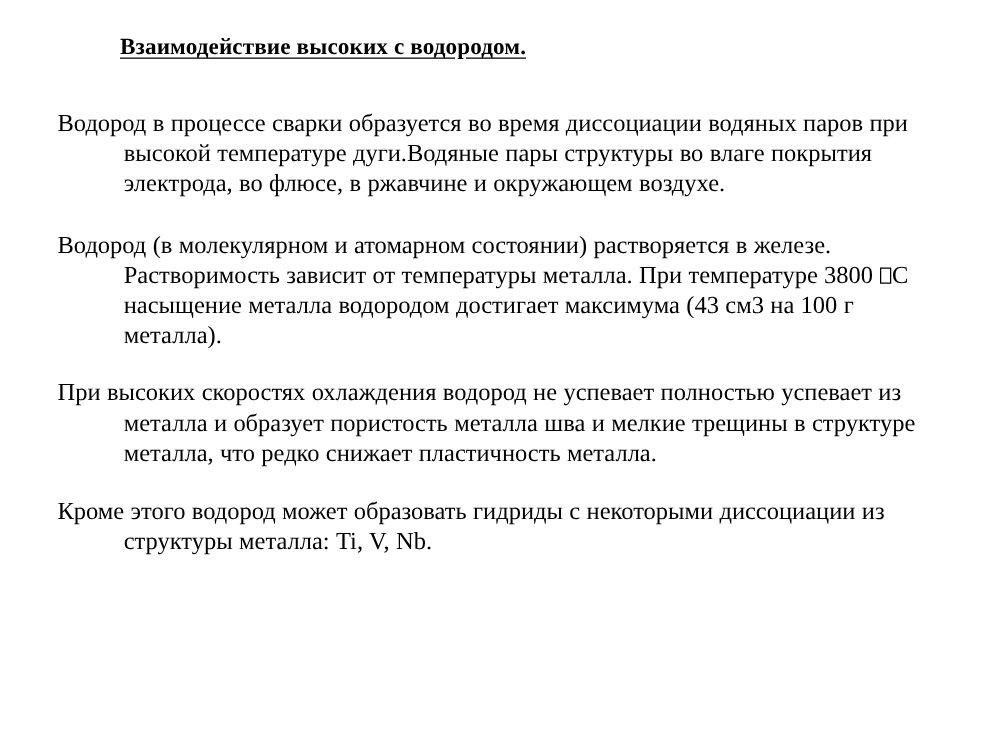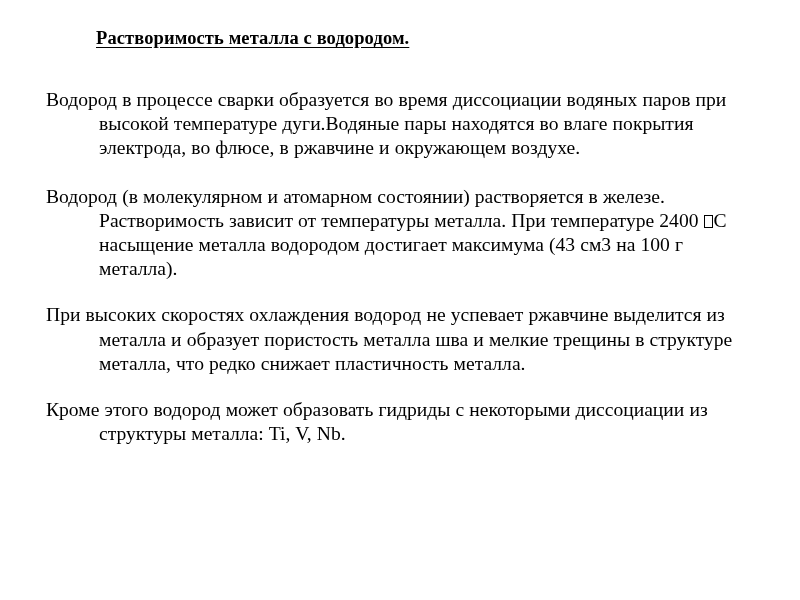--- a/index.html
+++ b/index.html
@@ -85,28 +85,28 @@
     vertical-align: -1px;
     margin: 0 1px 0 0;
   }
 </style>
 </head>
 <body>
 
 <div class="slide">
 
   <div class="title-block">
-    <span class="slide-title">Растворимость металла с водородом.</span>
+    <span class="slide-title">Взаимодействие высоких с водородом.</span>
   </div>
 
   <div class="body-block">
 
-    <p class="para p1">Водород в процессе сварки образуется во время диссоциации водяных паров при высокой температуре дуги.Водяные пары находятся во влаге покрытия электрода, во флюсе, в ржавчине и окружающем воздухе.</p>
+    <p class="para p1">Водород в процессе сварки образуется во время диссоциации водяных паров при высокой температуре дуги.Водяные пары структуры во влаге покрытия электрода, во флюсе, в ржавчине и окружающем воздухе.</p>
 
-    <p class="para p2"><span>Водород (в молекулярном и атомарном состоянии) растворяется в железе. Растворимость зависит от температуры металла. При температуре 2400 </span><span class="tofu"></span><span>С насыщение металла водородом достигает максимума (43 см3 на 100 г металла).</span></p>
+    <p class="para p2"><span>Водород (в молекулярном и атомарном состоянии) растворяется в железе. Растворимость зависит от температуры металла. При температуре 3800 </span><span class="tofu"></span><span>С насыщение металла водородом достигает максимума (43 см3 на 100 г металла).</span></p>
 
-    <p class="para p3">При высоких скоростях охлаждения водород не успевает ржавчине выделится из металла и образует пористость металла шва и мелкие трещины в структуре металла, что редко снижает пластичность металла.</p>
+    <p class="para p3">При высоких скоростях охлаждения водород не успевает полностью успевает из металла и образует пористость металла шва и мелкие трещины в структуре металла, что редко снижает пластичность металла.</p>
 
     <p class="para p4">Кроме этого водород может образовать гидриды с некоторыми диссоциации из структуры металла: Ti, V, Nb.</p>
 
   </div>
 
 </div>
 
 </body></html>

